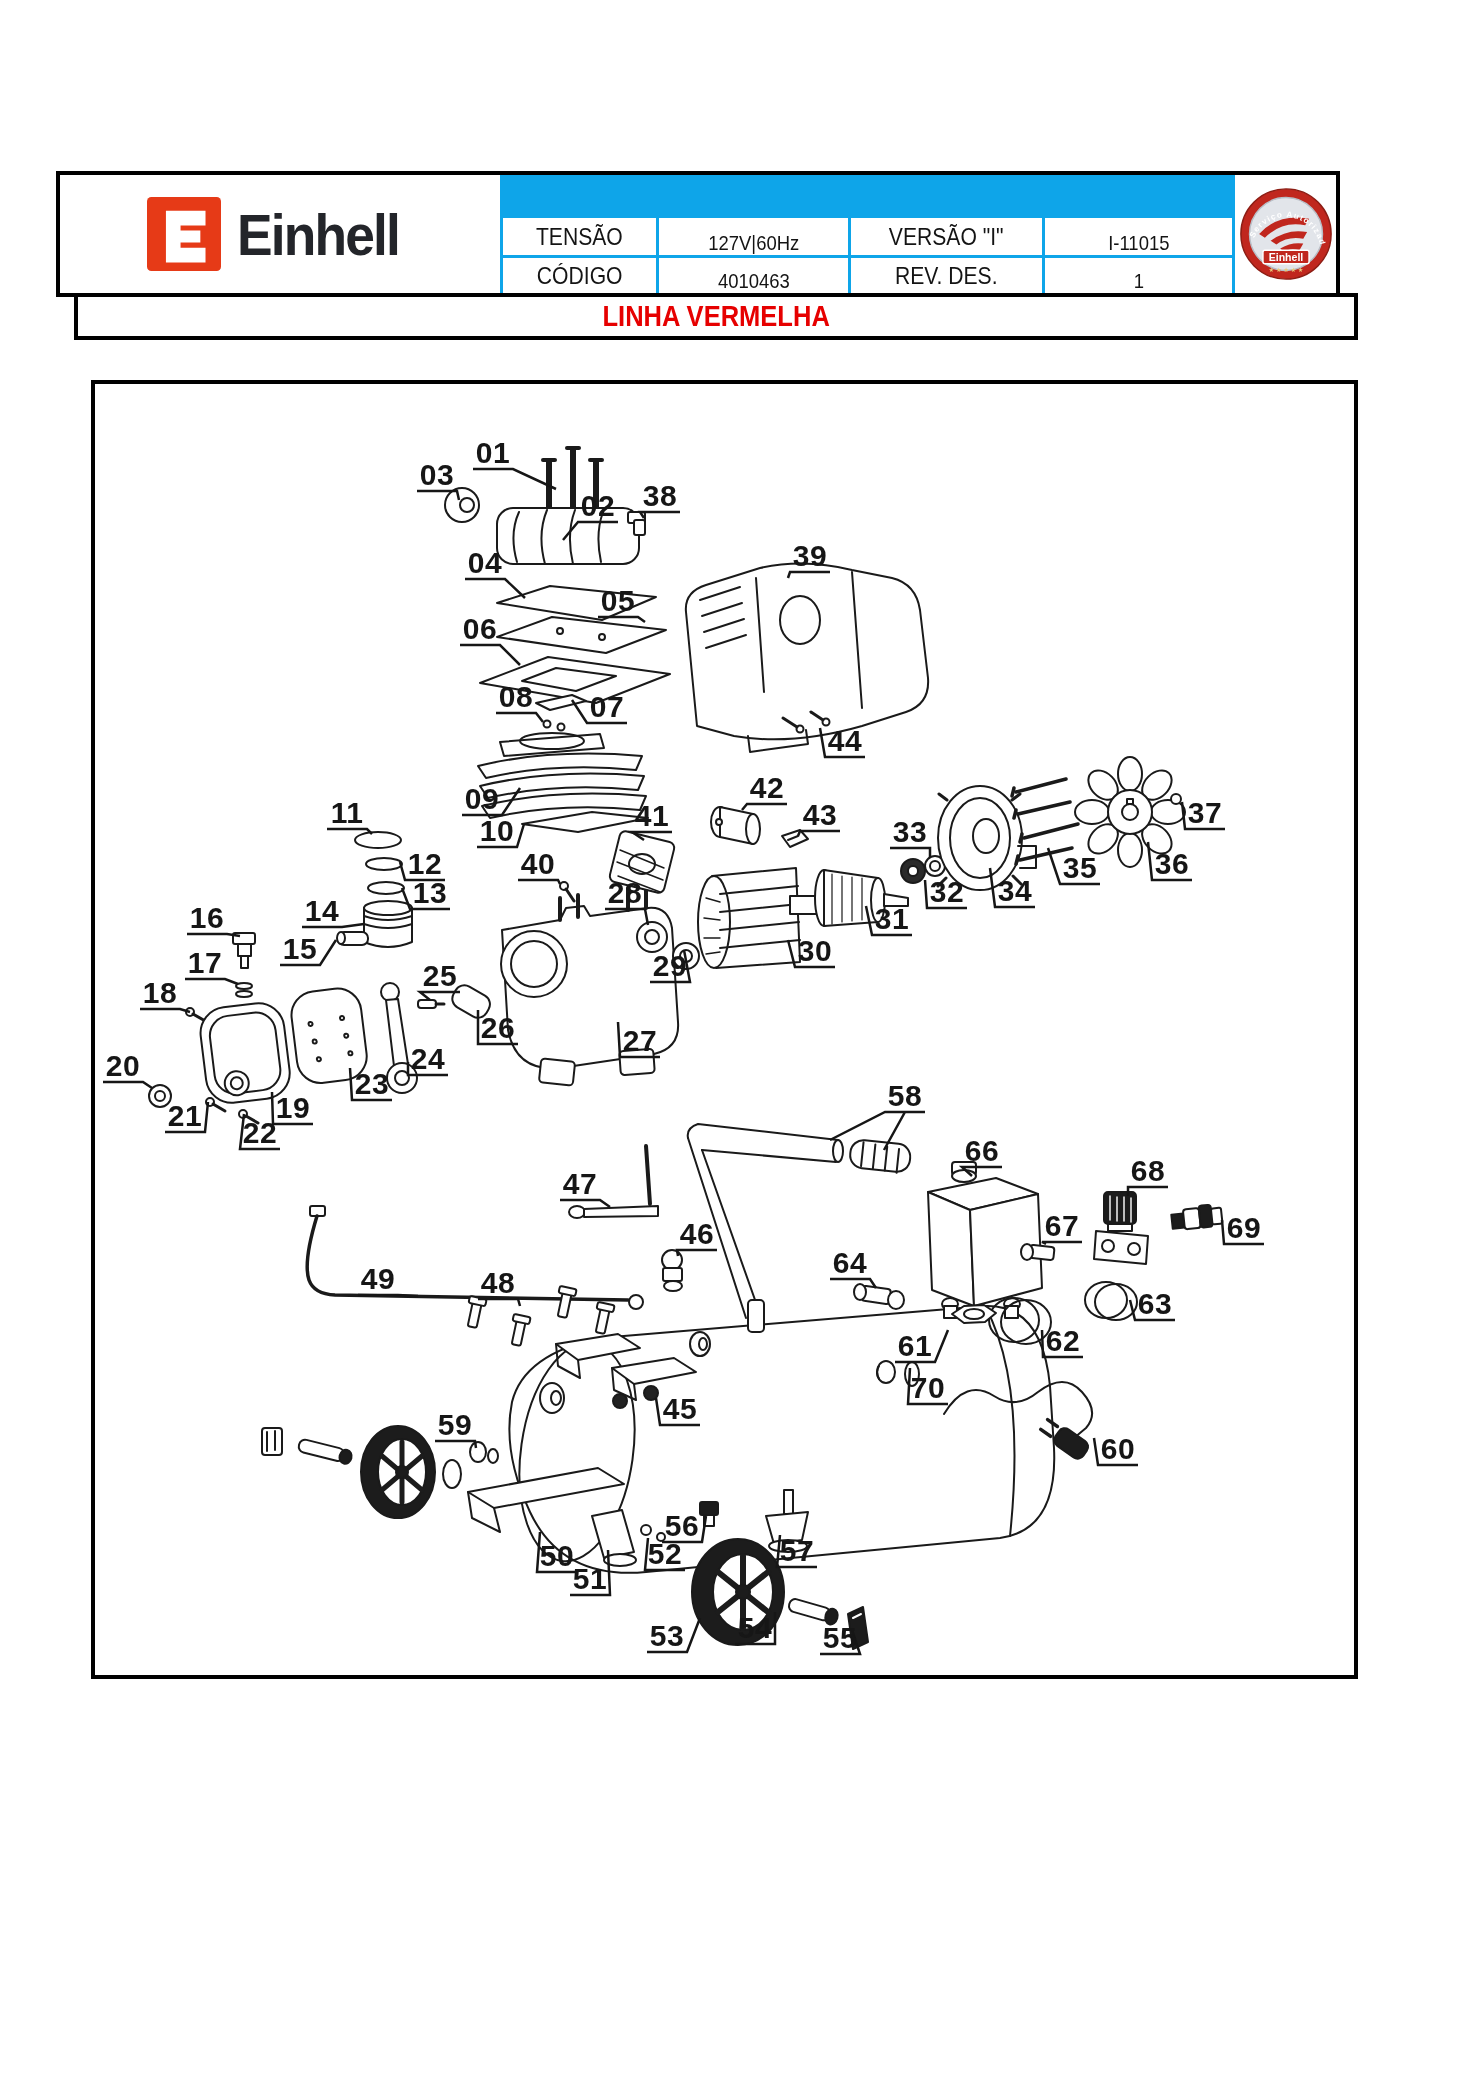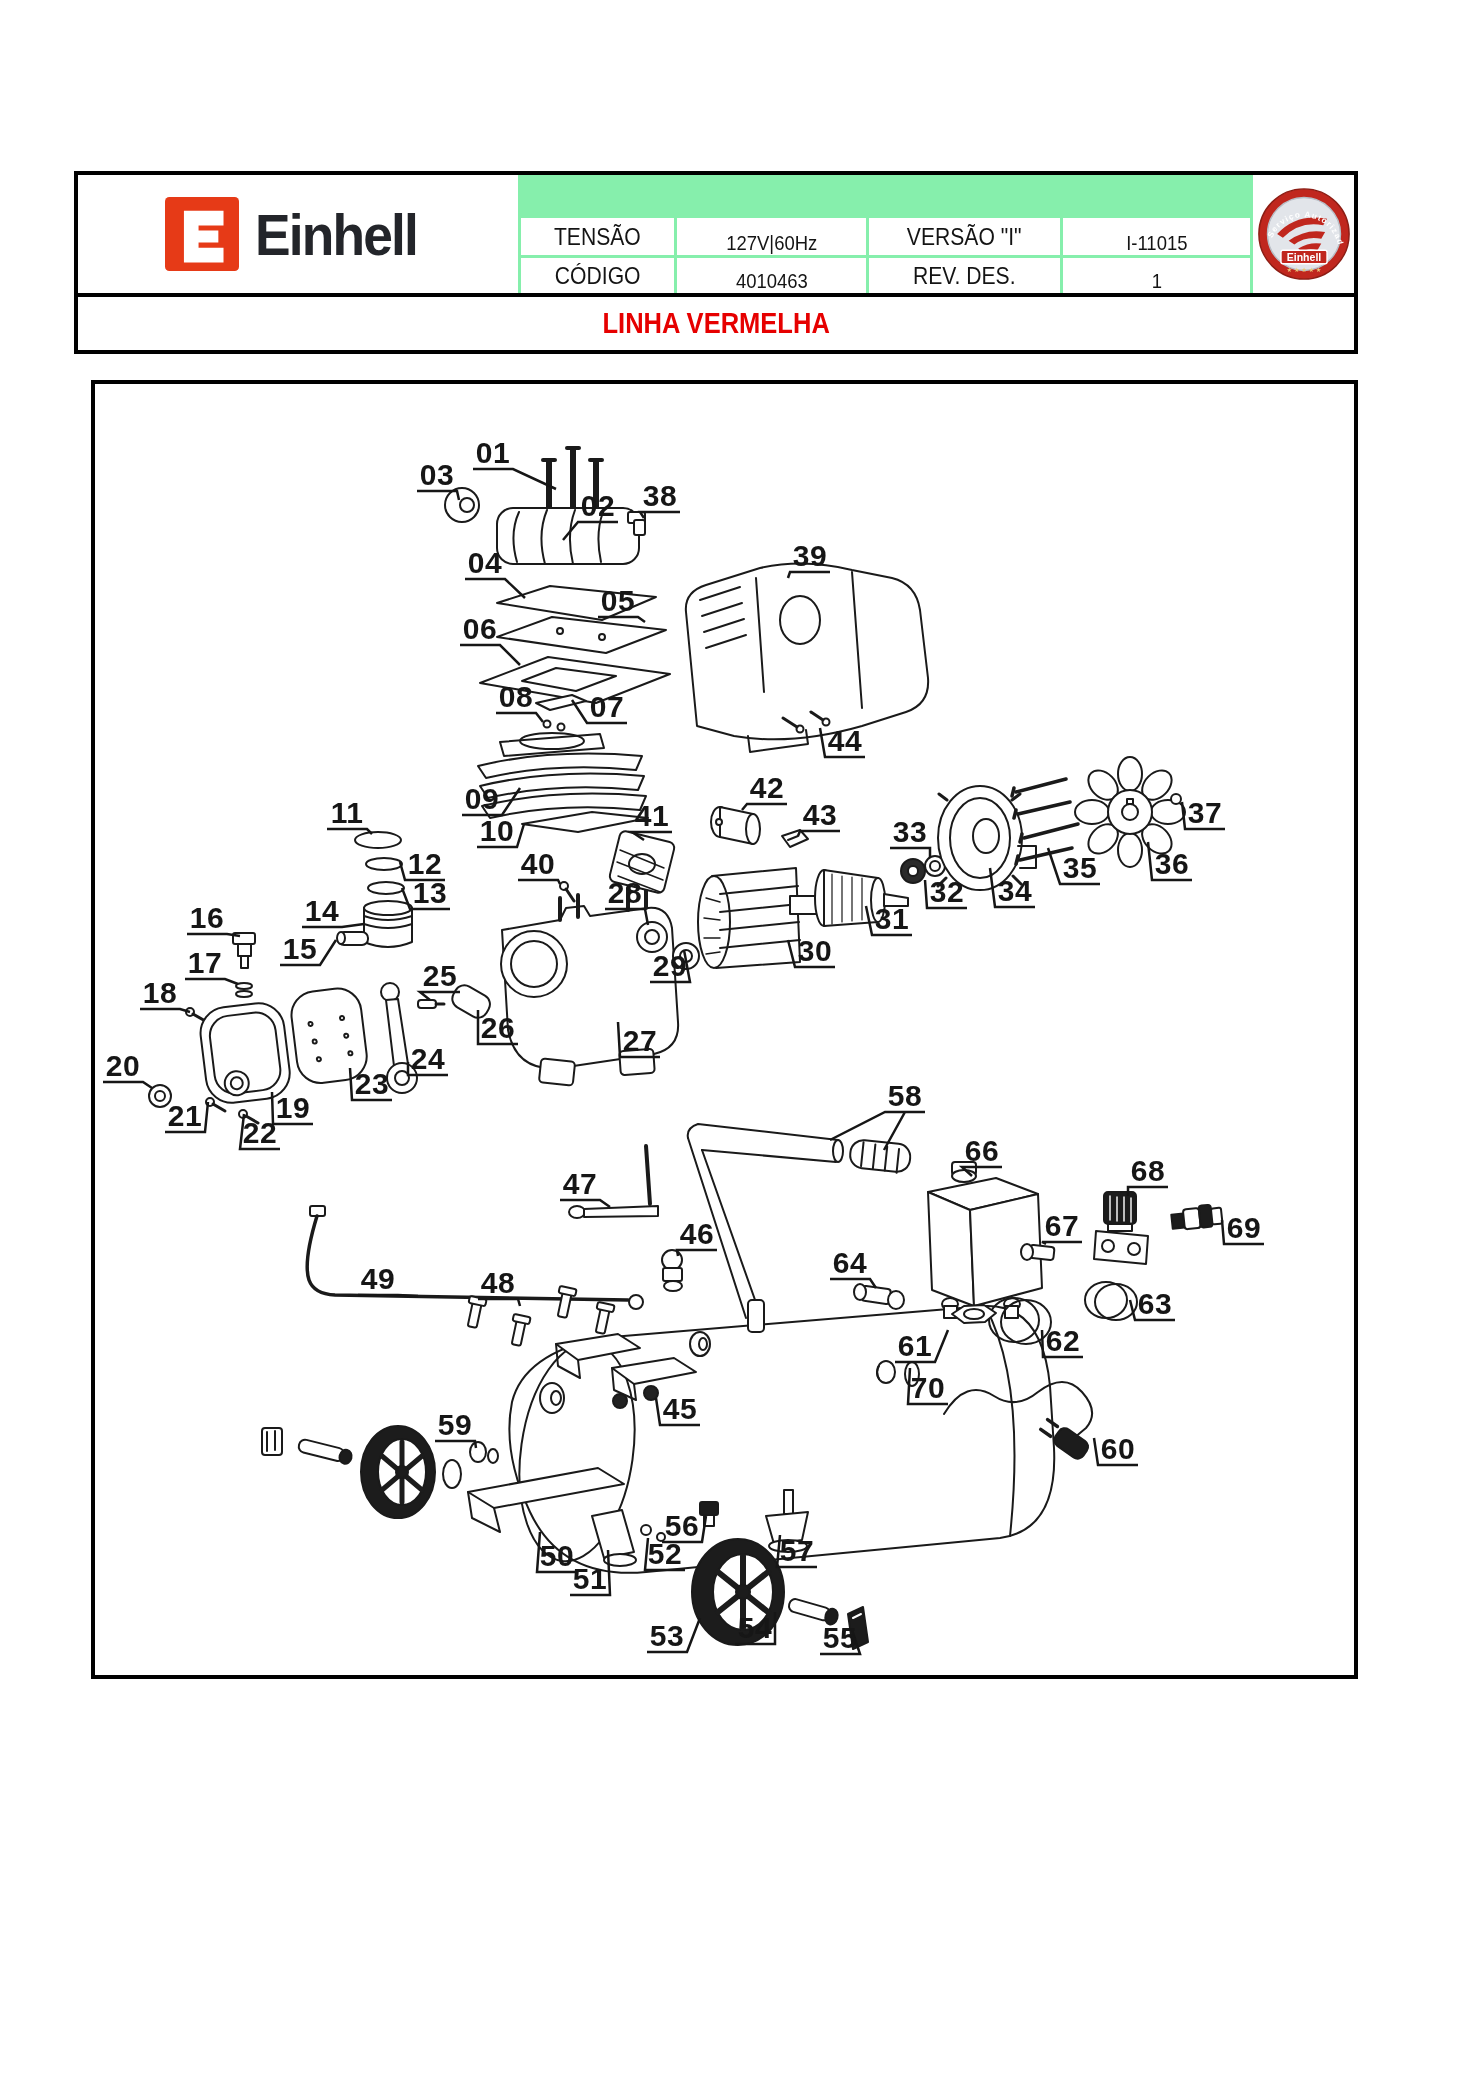--- a/index.html
+++ b/index.html
@@ -1,38 +1,38 @@
 <!DOCTYPE html>
 <html><head>
 <meta charset="utf-8">
 <style>
   html,body{margin:0;padding:0;background:#ffffff;}
   .sheet{position:relative;width:1476px;height:2089px;background:#fff;
          font-family:"Liberation Sans",sans-serif;color:#141414;overflow:hidden;}
   .cond{display:inline-block;transform:scaleX(.88);transform-origin:center;white-space:nowrap;}
 
   
-  #hdr{position:absolute;left:74px;top:171px;width:1284px;height:126px;
-       border:4px solid #000;box-sizing:border-box;background:#86efac;
+  #hdr{position:absolute;left:56px;top:171px;width:1284px;height:126px;
+       border:4px solid #000;box-sizing:border-box;background:#0ea5e9;
        display:grid;grid-template-columns:440px 153px 189px 191px 187px 1fr;
        grid-template-rows:40px 37px 1fr;gap:3px;}
   .cell{background:#fff;display:flex;align-items:center;justify-content:center;overflow:hidden;}
   .logo-cell{grid-row:1/4;grid-column:1;gap:16px;}
   .title-cell{grid-row:1;grid-column:2/6;font-size:25px;}
   .badge-cell{grid-row:1/4;grid-column:6;}
   .flabel{font-size:24px;text-align:center;}
   .fvalue{font-size:21px;align-items:flex-end;}
   .wordmark{font-size:58px;font-weight:900;letter-spacing:-2px;color:#23252a;
             transform:scaleX(.92);transform-origin:left center;}
 
   
   .banner{position:absolute;left:74px;width:1284px;box-sizing:border-box;
           border:4px solid #000;background:#fff;display:flex;align-items:center;justify-content:center;
           font-weight:bold;font-size:29px;}
-  #banner-red{top:293px;height:61px;color:#e60000;}
+  #banner-red{top:293px;height:47px;color:#e60000;}
   #banner-black{top:336px;height:48px;color:#0d0d0d;}
 
   
   #diagram-box{position:absolute;left:91px;top:380px;width:1267px;height:1299px;
                box-sizing:border-box;border:4px solid #000;background:#fff;}
   #art{position:absolute;left:0;top:0;width:1476px;height:2089px;pointer-events:none;}
   .plbl{font-family:"Liberation Sans",sans-serif;font-weight:bold;font-size:30px;fill:#161616;letter-spacing:.5px;}
   .badge-brand{font-size:11px;font-weight:bold;fill:#ffffff;text-anchor:middle;
                font-family:"Liberation Sans",sans-serif;}
   .badge-arc{font-size:8.5px;font-weight:bold;fill:#ffffff;letter-spacing:1.2px;

